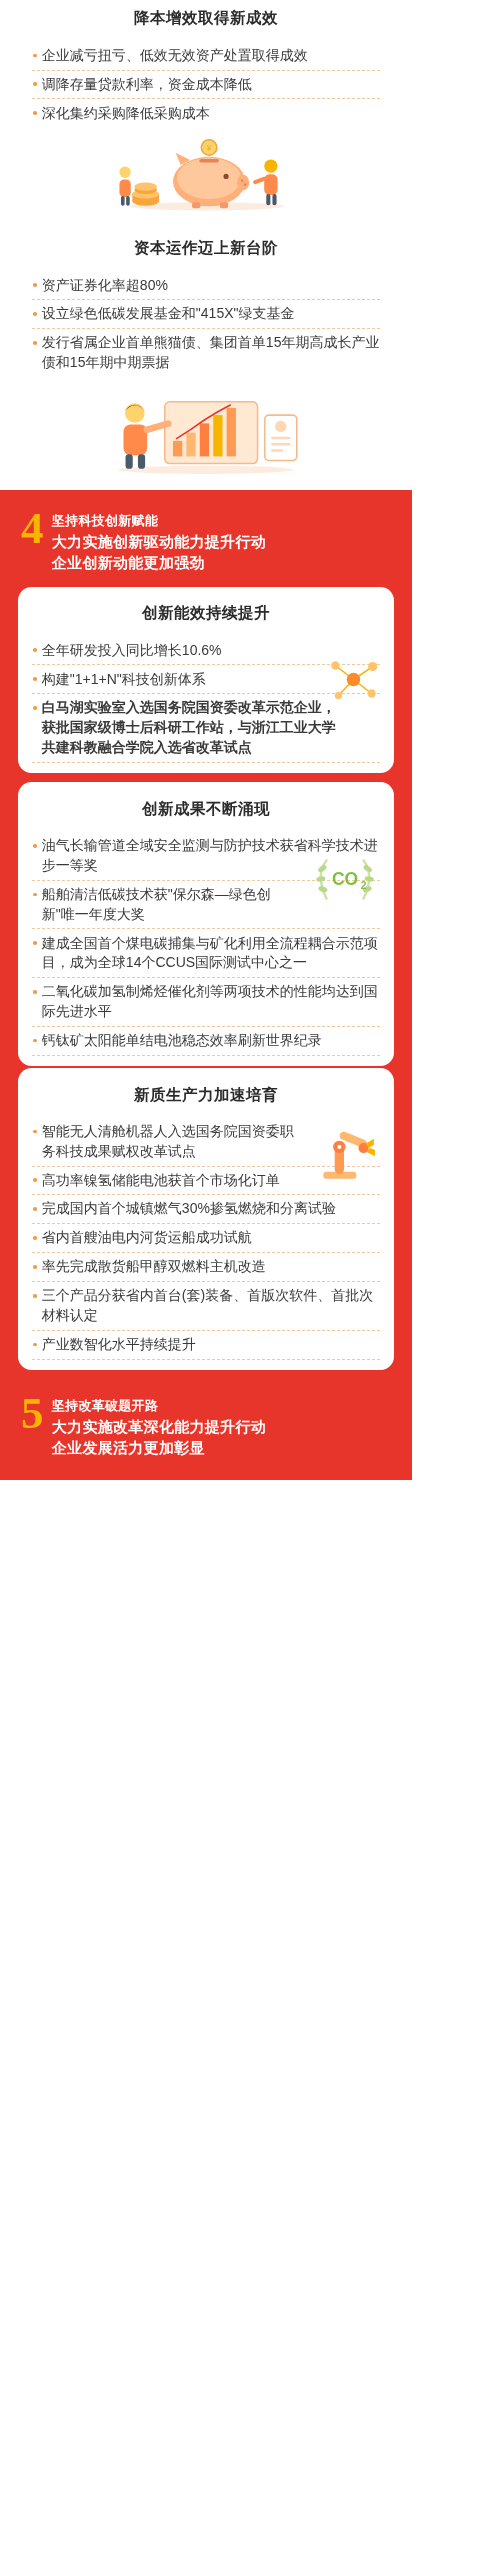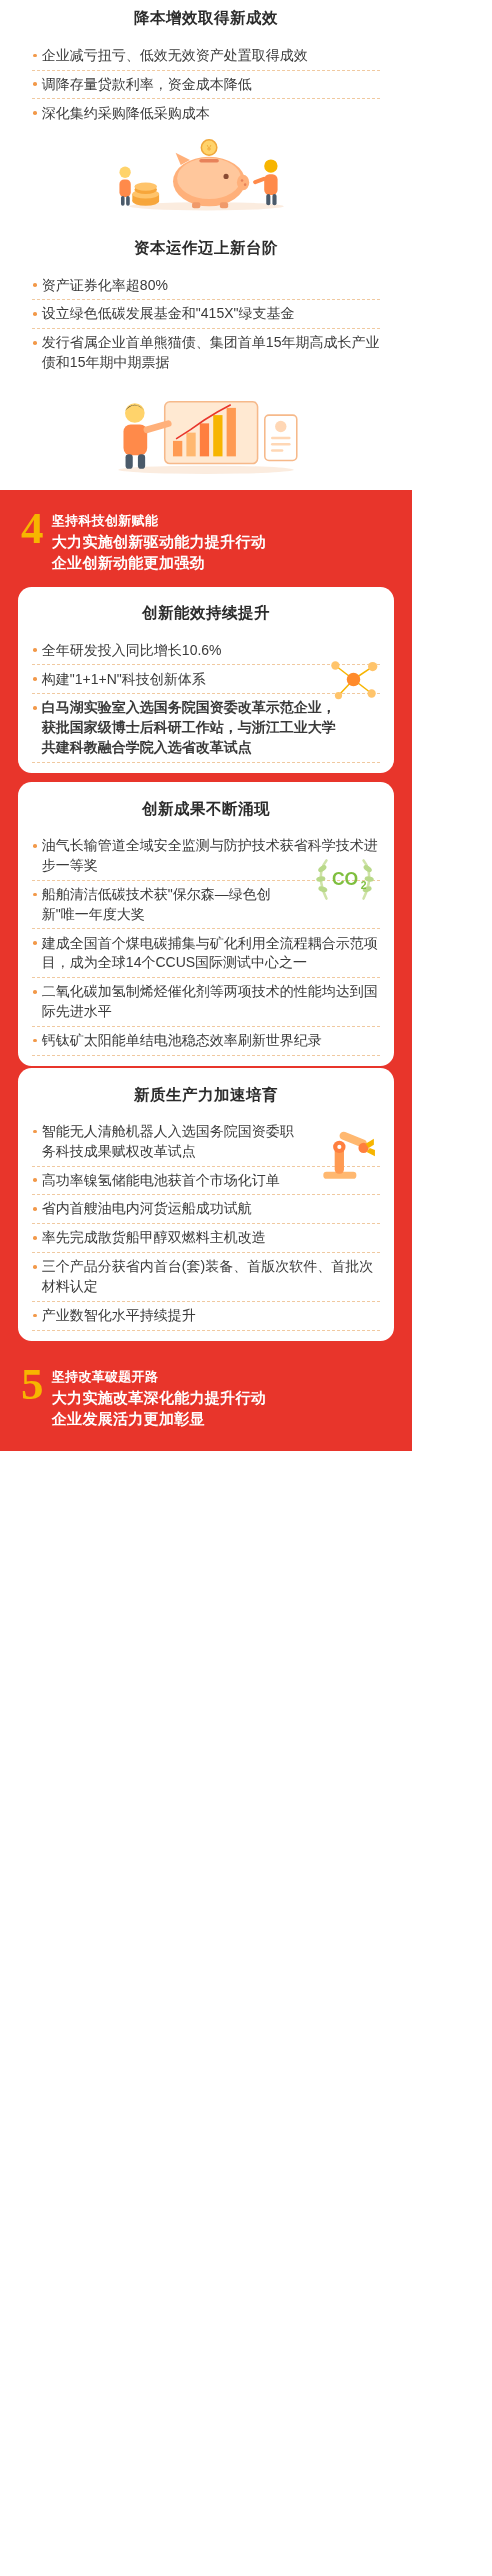--- a/index.html
+++ b/index.html
@@ -331,20 +331,24 @@
         <div class="bullet">
           <span class="dot"></span>
           <span class="txt" style="padding-right:78px;">智能无人清舱机器人入选国务院国资委职务科技成果赋权改革试点</span>
         </div>
         <div class="bullet">
           <span class="dot"></span>
           <span class="txt">高功率镍氢储能电池获首个市场化订单</span>
         </div>
         <div class="bullet">
           <span class="dot"></span>
+          <span class="txt">完成国内首个城镇燃气30%掺氢燃烧和分离试验</span>
+        </div>
+        <div class="bullet">
+          <span class="dot"></span>
           <span class="txt">省内首艘油电内河货运船成功试航</span>
         </div>
         <div class="bullet">
           <span class="dot"></span>
           <span class="txt">率先完成散货船甲醇双燃料主机改造</span>
         </div>
         <div class="bullet">
           <span class="dot"></span>
           <span class="txt">三个产品分获省内首台(套)装备、首版次软件、首批次材料认定</span>
         </div>

